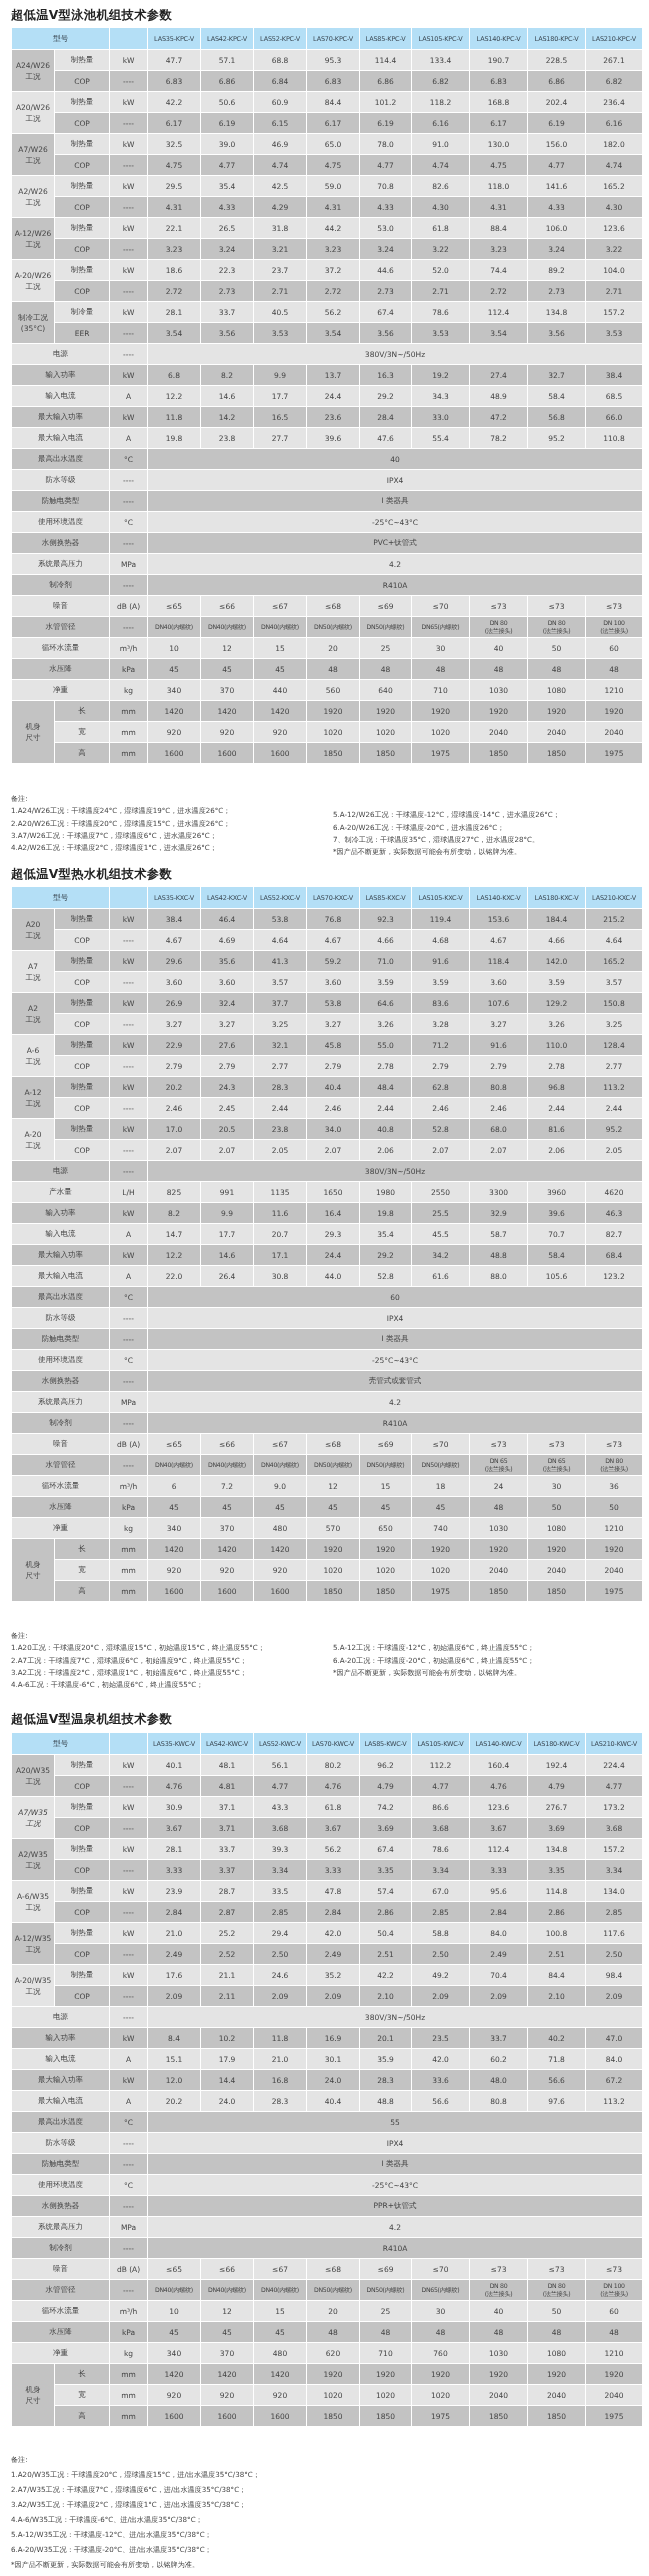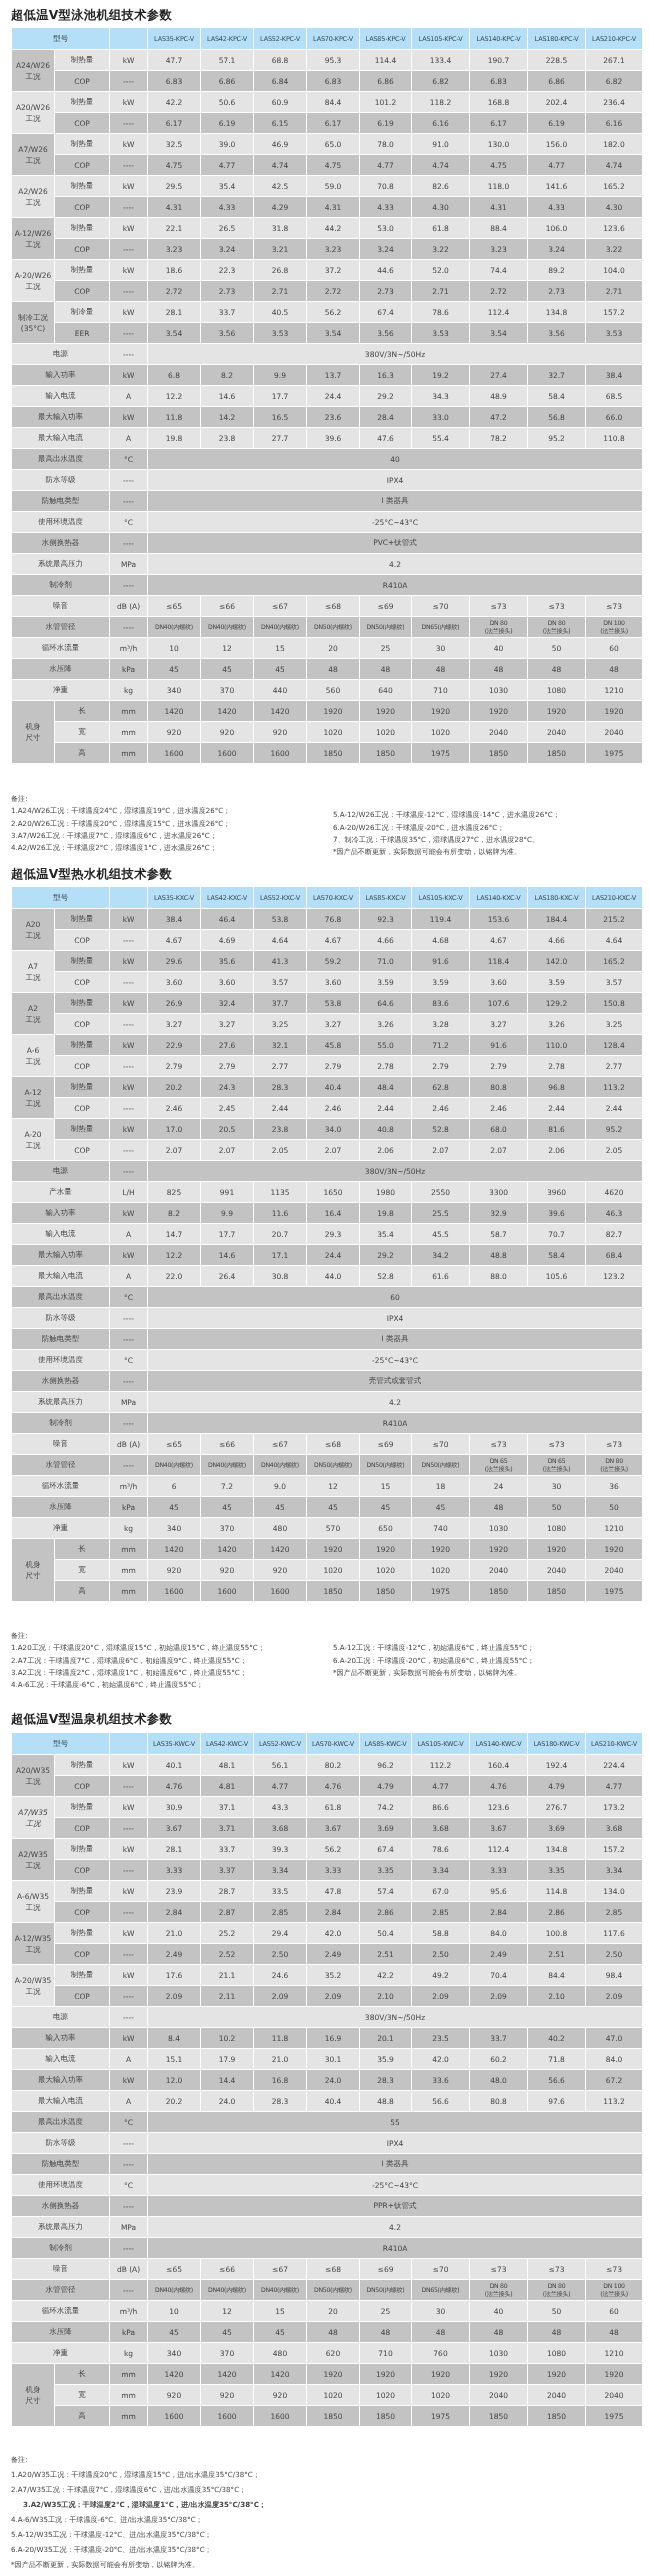--- a/index.html
+++ b/index.html
@@ -191,21 +191,21 @@
         <td class="dk">3.24</td>
         <td class="dk">3.22</td>
       </tr>
       <tr>
         <td class="grp lt" rowspan="2" style="white-space: pre-line;">A-20/W26
 工况</td>
         <td class="lt">制热量</td>
         <td class="lt">kW</td>
         <td class="lt">18.6</td>
         <td class="lt">22.3</td>
-        <td class="lt">26.8</td>
+        <td class="lt">23.7</td>
         <td class="lt">37.2</td>
         <td class="lt">44.6</td>
         <td class="lt">52.0</td>
         <td class="lt">74.4</td>
         <td class="lt">89.2</td>
         <td class="lt">104.0</td>
       </tr>
       <tr>
         <td class="dk">COP</td>
         <td class="dk">----</td>
@@ -1285,19 +1285,19 @@
         <td class="dk">1850</td>
         <td class="dk">1850</td>
         <td class="dk">1975</td>
       </tr>
     </tbody>
   </table>
 <div class="notes" style="top:2455px; width:628px; height:117px;">
     <div class="nl" style="position: absolute; left: 0px; top: 0px;">备注:</div>
     <div class="nl" style="position: absolute; left: 0px; top: 15px;">1.A20/W35工况：干球温度20°C，湿球温度15°C，进/出水温度35°C/38°C；</div>
     <div class="nl" style="position: absolute; left: 0px; top: 30px;">2.A7/W35工况：干球温度7°C，湿球温度6°C，进/出水温度35°C/38°C；</div>
-    <div class="nl" style="position: absolute; left: 12px; top: 45px; font-weight: bold;">3.A2/W35工况：干球温度2°C，湿球温度1°C，进/出水温度35°C/38°C；</div>
+    <div class="nl" style="position: absolute; left: 0px; top: 45px;">3.A2/W35工况：干球温度2°C，湿球温度1°C，进/出水温度35°C/38°C；</div>
     <div class="nl" style="position: absolute; left: 0px; top: 60px;">4.A-6/W35工况：干球温度-6°C、进/出水温度35°C/38°C；</div>
     <div class="nl" style="position: absolute; left: 0px; top: 75px;">5.A-12/W35工况：干球温度-12°C、进/出水温度35°C/38°C；</div>
     <div class="nl" style="position: absolute; left: 0px; top: 90px;">6.A-20/W35工况：干球温度-20°C、进/出水温度35°C/38°C；</div>
     <div class="nl" style="position: absolute; left: 0px; top: 105px;">*因产品不断更新，实际数据可能会有所变动，以铭牌为准。</div>
   </div>
 
 
 </body></html>

